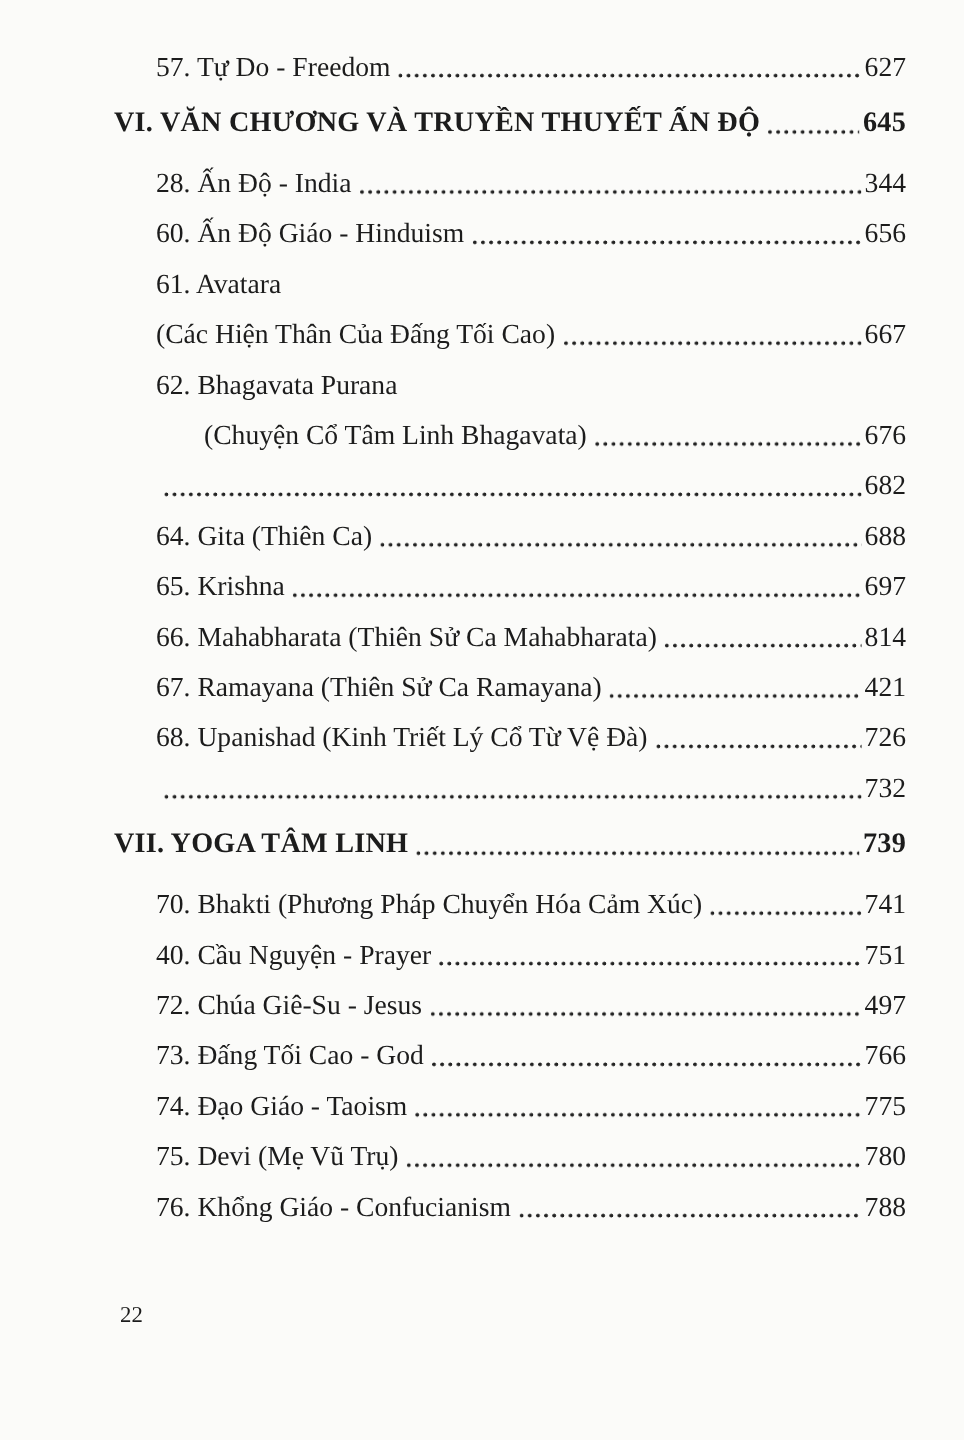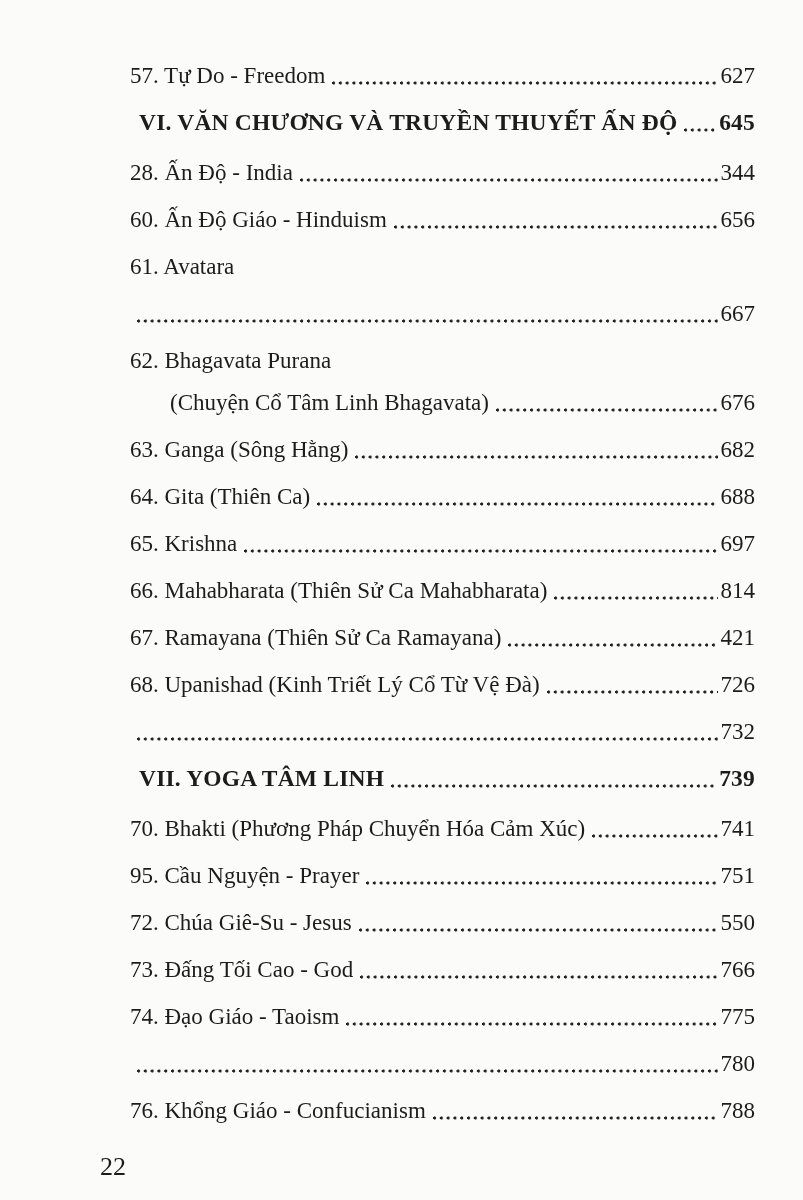--- a/index.html
+++ b/index.html
@@ -22,23 +22,22 @@
     font-size: 23px;
     line-height: 27px;
     margin-bottom: 15px;
   }
   .row.section {
     font-weight: bold;
     font-size: 23.5px;
     margin-top: 20px;
     margin-bottom: 23px;
     letter-spacing: 0.2px;
-    margin-left: 44px;
   }
-  .row.indent1 { padding-left: 35px; margin-top: 20px; }
+  .row.indent1 { padding-left: 35px; }
   .row.indent2 { padding-left: 75px; }
   .label { white-space: nowrap; }
   .leader {
     flex: 1;
     align-self: flex-end;
     height: 16px;
     min-width: 10px;
     position: relative;
     margin: 0 3px 0 7px;
   }
@@ -51,22 +50,22 @@
     background-size: 6.8px 4px;
     background-repeat: repeat-x;
   }
   .pagenum {
     white-space: nowrap;
     text-align: left;
   }
   .folio {
     position: absolute;
     left: 100px;
-    top: 1152px;
-    font-size: 26px;
+    top: 1086px;
+    font-size: 19px;
     text-align: center;
   }
 </style>
 </head>
 <body>
 
 <div class="page">
   <div>
       <div class="row indent1">
         <span class="label">57. Tự Do - Freedom</span>
@@ -85,33 +84,33 @@
       </div>
       <div class="row indent1">
         <span class="label">60. Ấn Độ Giáo - Hinduism</span>
         <span class="leader"></span>
         <span class="pagenum">656</span>
       </div>
       <div class="row indent1">
         <span class="label">61. Avatara</span>
       </div>
       <div class="row indent1">
+        <span class="label">(Các Hiện Thân Của Đấng Tối Cao)</span>
         <span class="leader"></span>
         <span class="pagenum">667</span>
       </div>
       <div class="row indent1">
         <span class="label">62. Bhagavata Purana</span>
       </div>
       <div class="row indent2">
         <span class="label">(Chuyện Cổ Tâm Linh Bhagavata)</span>
         <span class="leader"></span>
         <span class="pagenum">676</span>
       </div>
       <div class="row indent1">
-        <span class="label">63. Ganga (Sông Hằng)</span>
         <span class="leader"></span>
         <span class="pagenum">682</span>
       </div>
       <div class="row indent1">
         <span class="label">64. Gita (Thiên Ca)</span>
         <span class="leader"></span>
         <span class="pagenum">688</span>
       </div>
       <div class="row indent1">
         <span class="label">65. Krishna</span>
@@ -141,40 +140,41 @@
         <span class="label">VII. YOGA TÂM LINH</span>
         <span class="leader"></span>
         <span class="pagenum">739</span>
       </div>
       <div class="row indent1">
         <span class="label">70. Bhakti (Phương Pháp Chuyển Hóa Cảm Xúc)</span>
         <span class="leader"></span>
         <span class="pagenum">741</span>
       </div>
       <div class="row indent1">
-        <span class="label">95. Cầu Nguyện - Prayer</span>
+        <span class="label">40. Cầu Nguyện - Prayer</span>
         <span class="leader"></span>
         <span class="pagenum">751</span>
       </div>
       <div class="row indent1">
         <span class="label">72. Chúa Giê-Su - Jesus</span>
         <span class="leader"></span>
-        <span class="pagenum">550</span>
+        <span class="pagenum">497</span>
       </div>
       <div class="row indent1">
         <span class="label">73. Đấng Tối Cao - God</span>
         <span class="leader"></span>
         <span class="pagenum">766</span>
       </div>
       <div class="row indent1">
         <span class="label">74. Đạo Giáo - Taoism</span>
         <span class="leader"></span>
         <span class="pagenum">775</span>
       </div>
       <div class="row indent1">
+        <span class="label">75. Devi (Mẹ Vũ Trụ)</span>
         <span class="leader"></span>
         <span class="pagenum">780</span>
       </div>
       <div class="row indent1">
         <span class="label">76. Khổng Giáo - Confucianism</span>
         <span class="leader"></span>
         <span class="pagenum">788</span>
       </div>
     </div>
   <div class="folio">22</div>

